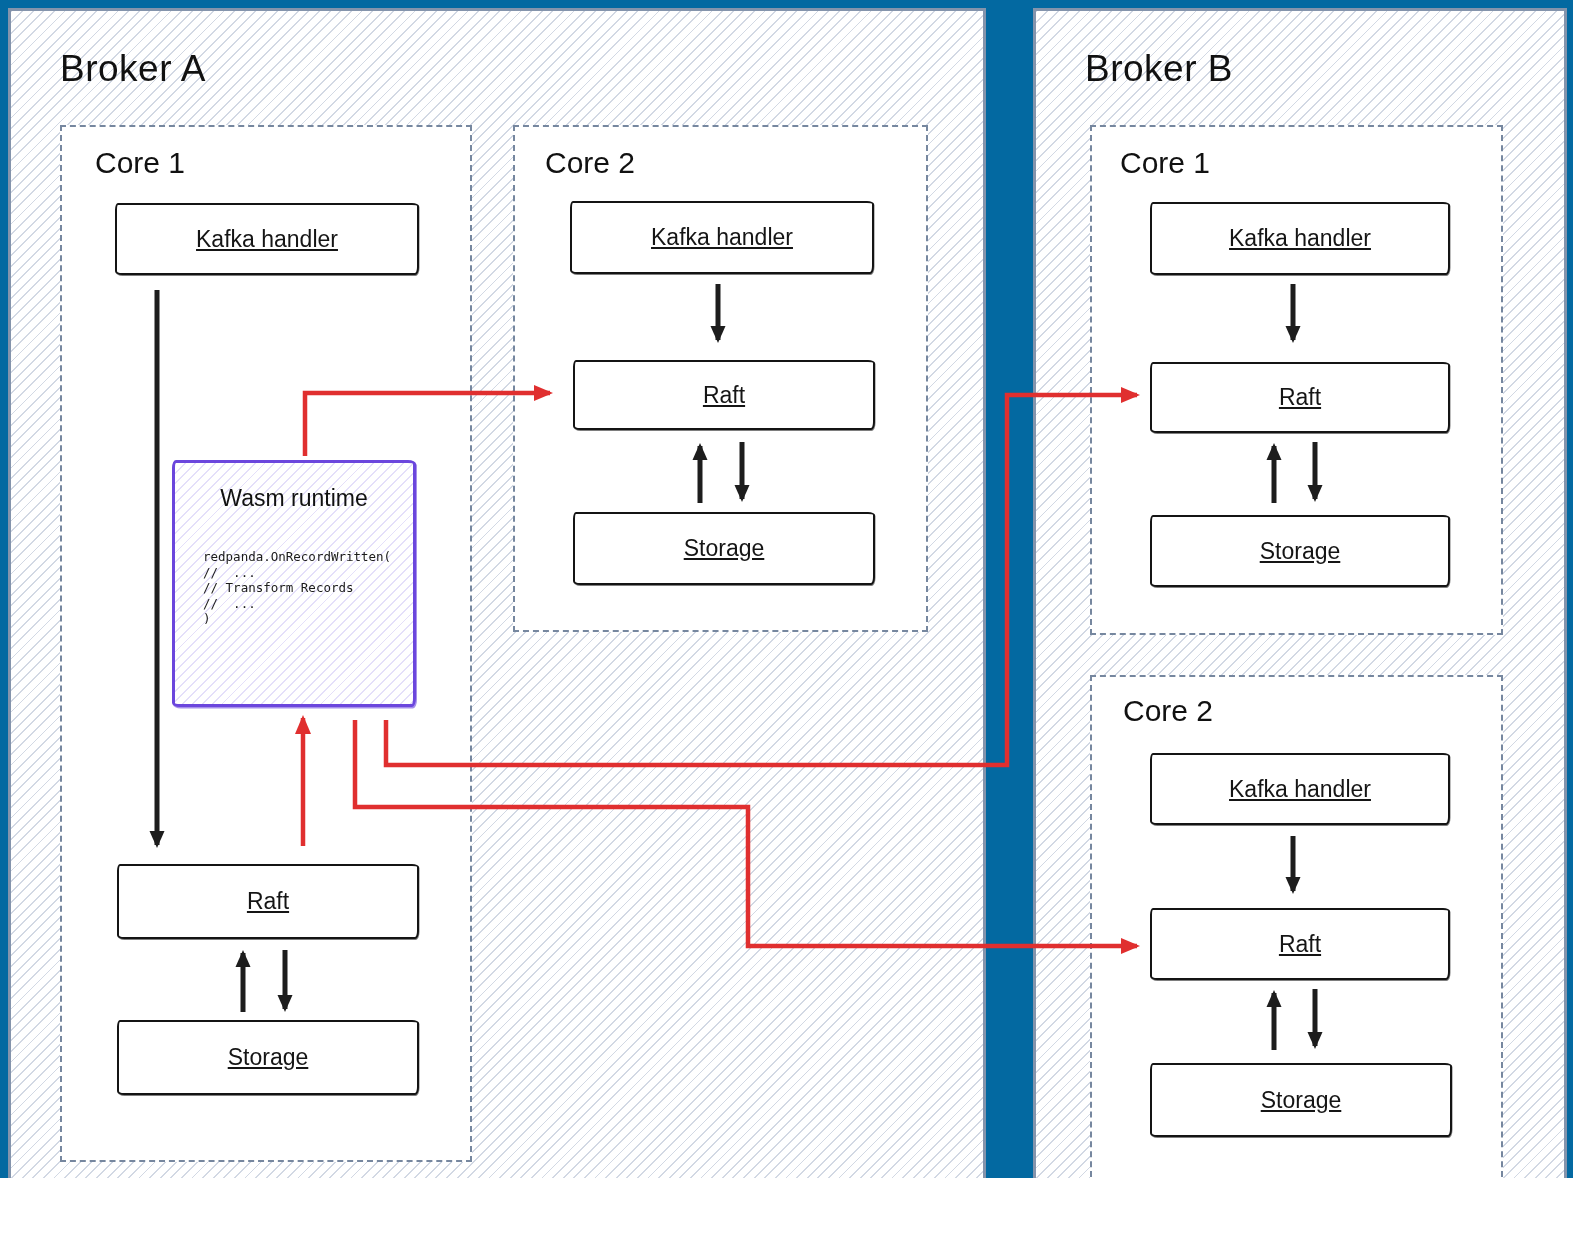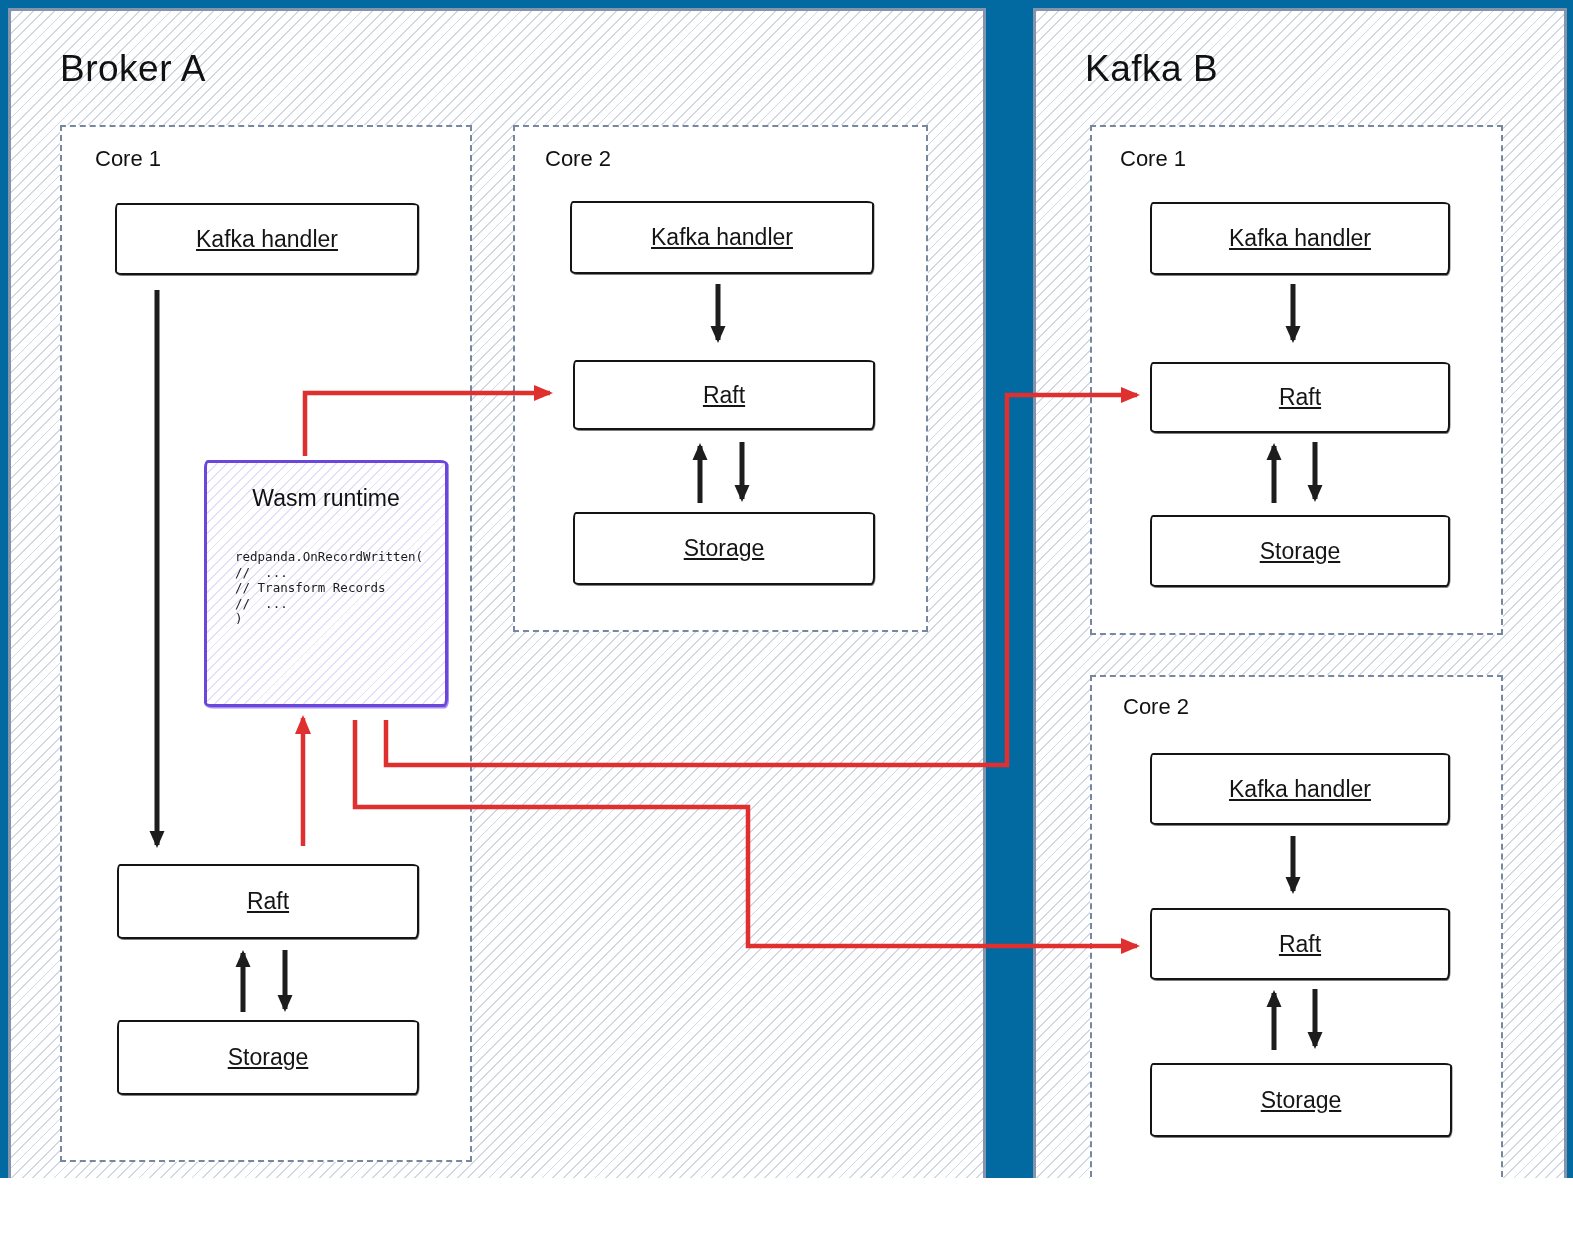--- a/index.html
+++ b/index.html
@@ -21,21 +21,21 @@
     position:absolute; font-size:37px; font-weight:400; color:#111;
     z-index:3; white-space:nowrap; letter-spacing:0.5px;
   }
   .core {
     position:absolute;
     border:2.5px dashed #76879f;
     background:#ffffff;
     z-index:2;
   }
   .title-core {
-    position:absolute; font-size:22px; color:#111;
+    position:absolute; font-size:30px; color:#111;
     z-index:3; white-space:nowrap;
   }
   .node {
     position:absolute; z-index:3;
     background:#ffffff;
     border:2.5px solid #141414;
     border-radius:3px 7px 4px 7px / 7px 3px 8px 4px;
     display:flex; align-items:center; justify-content:center;
     font-size:23px; color:#151515;
     box-shadow:0.5px 1px 0 0 rgba(20,20,20,0.55);
@@ -65,37 +65,37 @@
 </style>
 </head>
 <body>
 
 <div class="canvas">
 
   <div class="broker" style="left:8px; top:8px; width:972px; height:1219px;"></div>
   <div class="broker" style="left:1033px; top:8px; width:528px; height:1219px;"></div>
 
   <div class="title-broker" style="left:60px; top:48px;">Broker A</div>
-  <div class="title-broker" style="left:1085px; top:48px;">Kafka B</div>
+  <div class="title-broker" style="left:1085px; top:48px;">Broker B</div>
 
   <div class="core" style="left:60px; top:125px; width:408px; height:1033px;"></div>
   <div class="core" style="left:513px; top:125px; width:411px; height:503px;"></div>
   <div class="core" style="left:1090px; top:125px; width:409px; height:506px;"></div>
   <div class="core" style="left:1090px; top:675px; width:409px; height:508px;"></div>
 
   <div class="title-core" style="left:95px; top:146px;">Core 1</div>
   <div class="title-core" style="left:545px; top:146px;">Core 2</div>
   <div class="title-core" style="left:1120px; top:146px;">Core 1</div>
   <div class="title-core" style="left:1123px; top:694px;">Core 2</div>
 
   <div class="node" style="left:115px; top:203px; width:300px; height:68px;">Kafka handler</div>
   <div class="node" style="left:117px; top:864px; width:298px; height:71px;">Raft</div>
   <div class="node" style="left:117px; top:1020px; width:298px; height:71px;">Storage</div>
 
-  <div class="wasm-box" style="left:204px; top:460px; width:238px; height:241px;">
+  <div class="wasm-box" style="left:172px; top:460px; width:238px; height:241px;">
     <div class="wasm-title">Wasm runtime</div>
     <pre class="wasm-code">redpanda.OnRecordWritten(
 //  ...
 // Transform Records
 //  ...
 )</pre>
   </div>
 
   <div class="node" style="left:570px; top:201px; width:300px; height:69px;">Kafka handler</div>
   <div class="node" style="left:573px; top:360px; width:298px; height:66px;">Raft</div>

